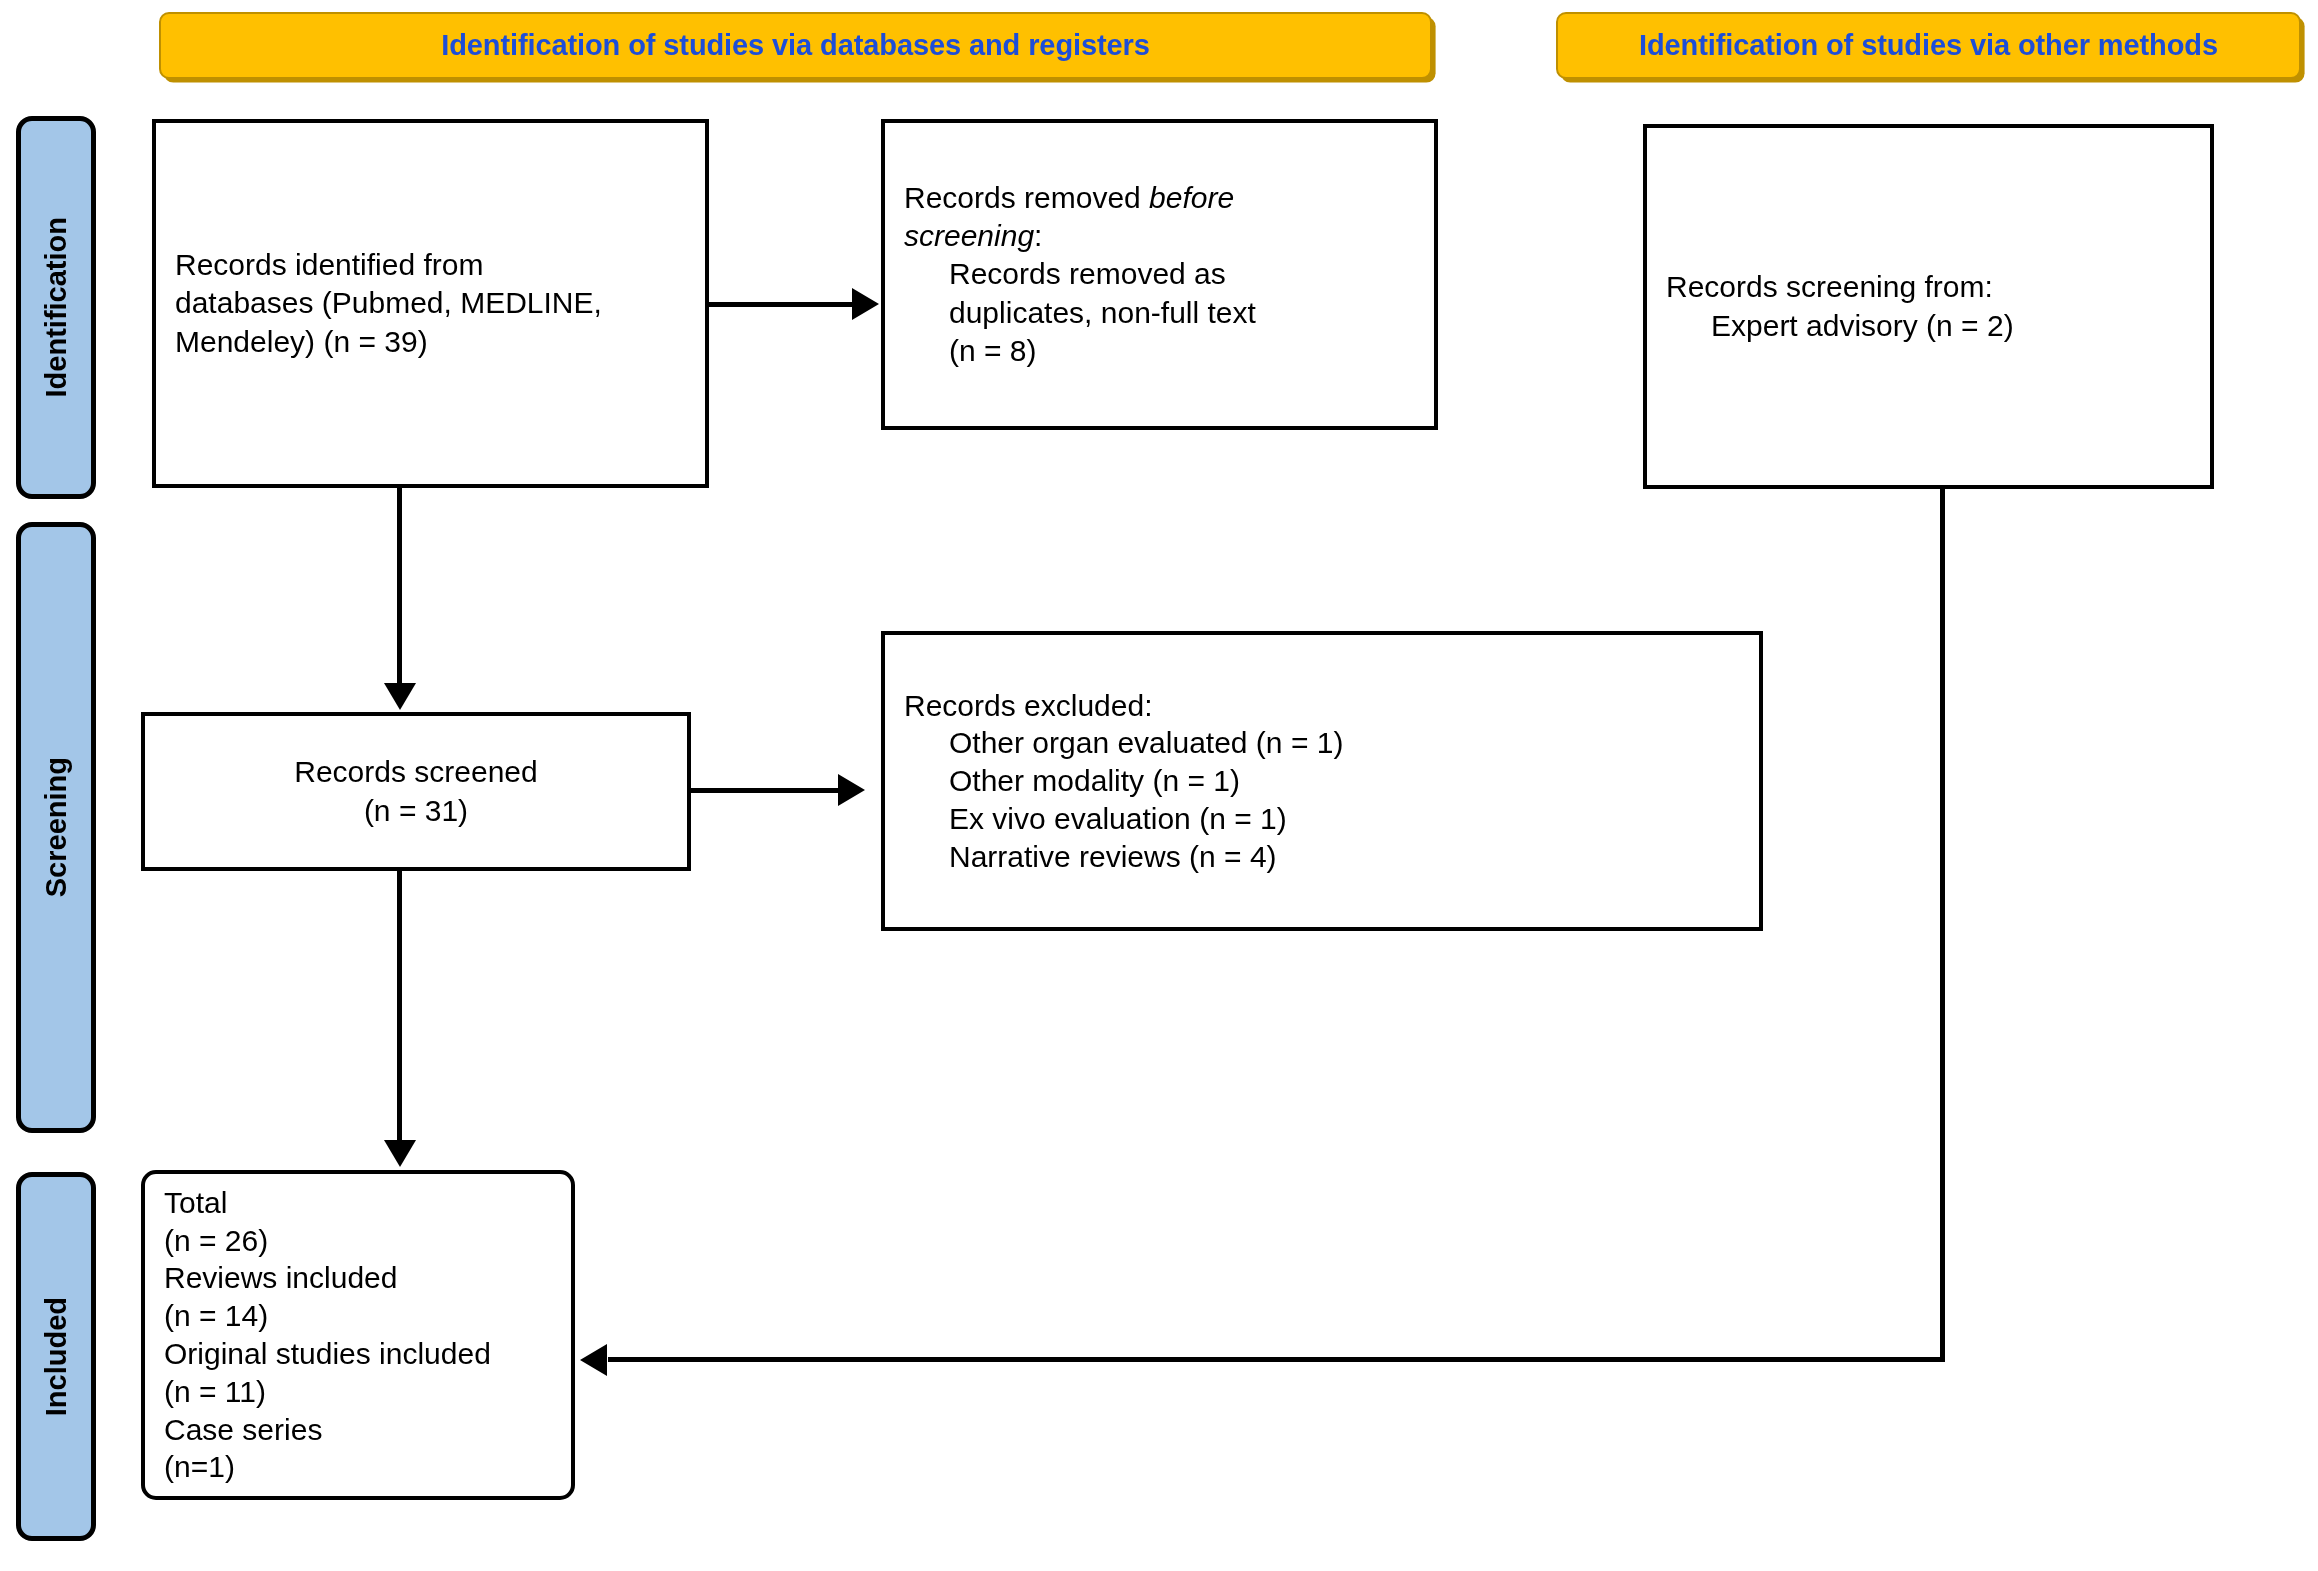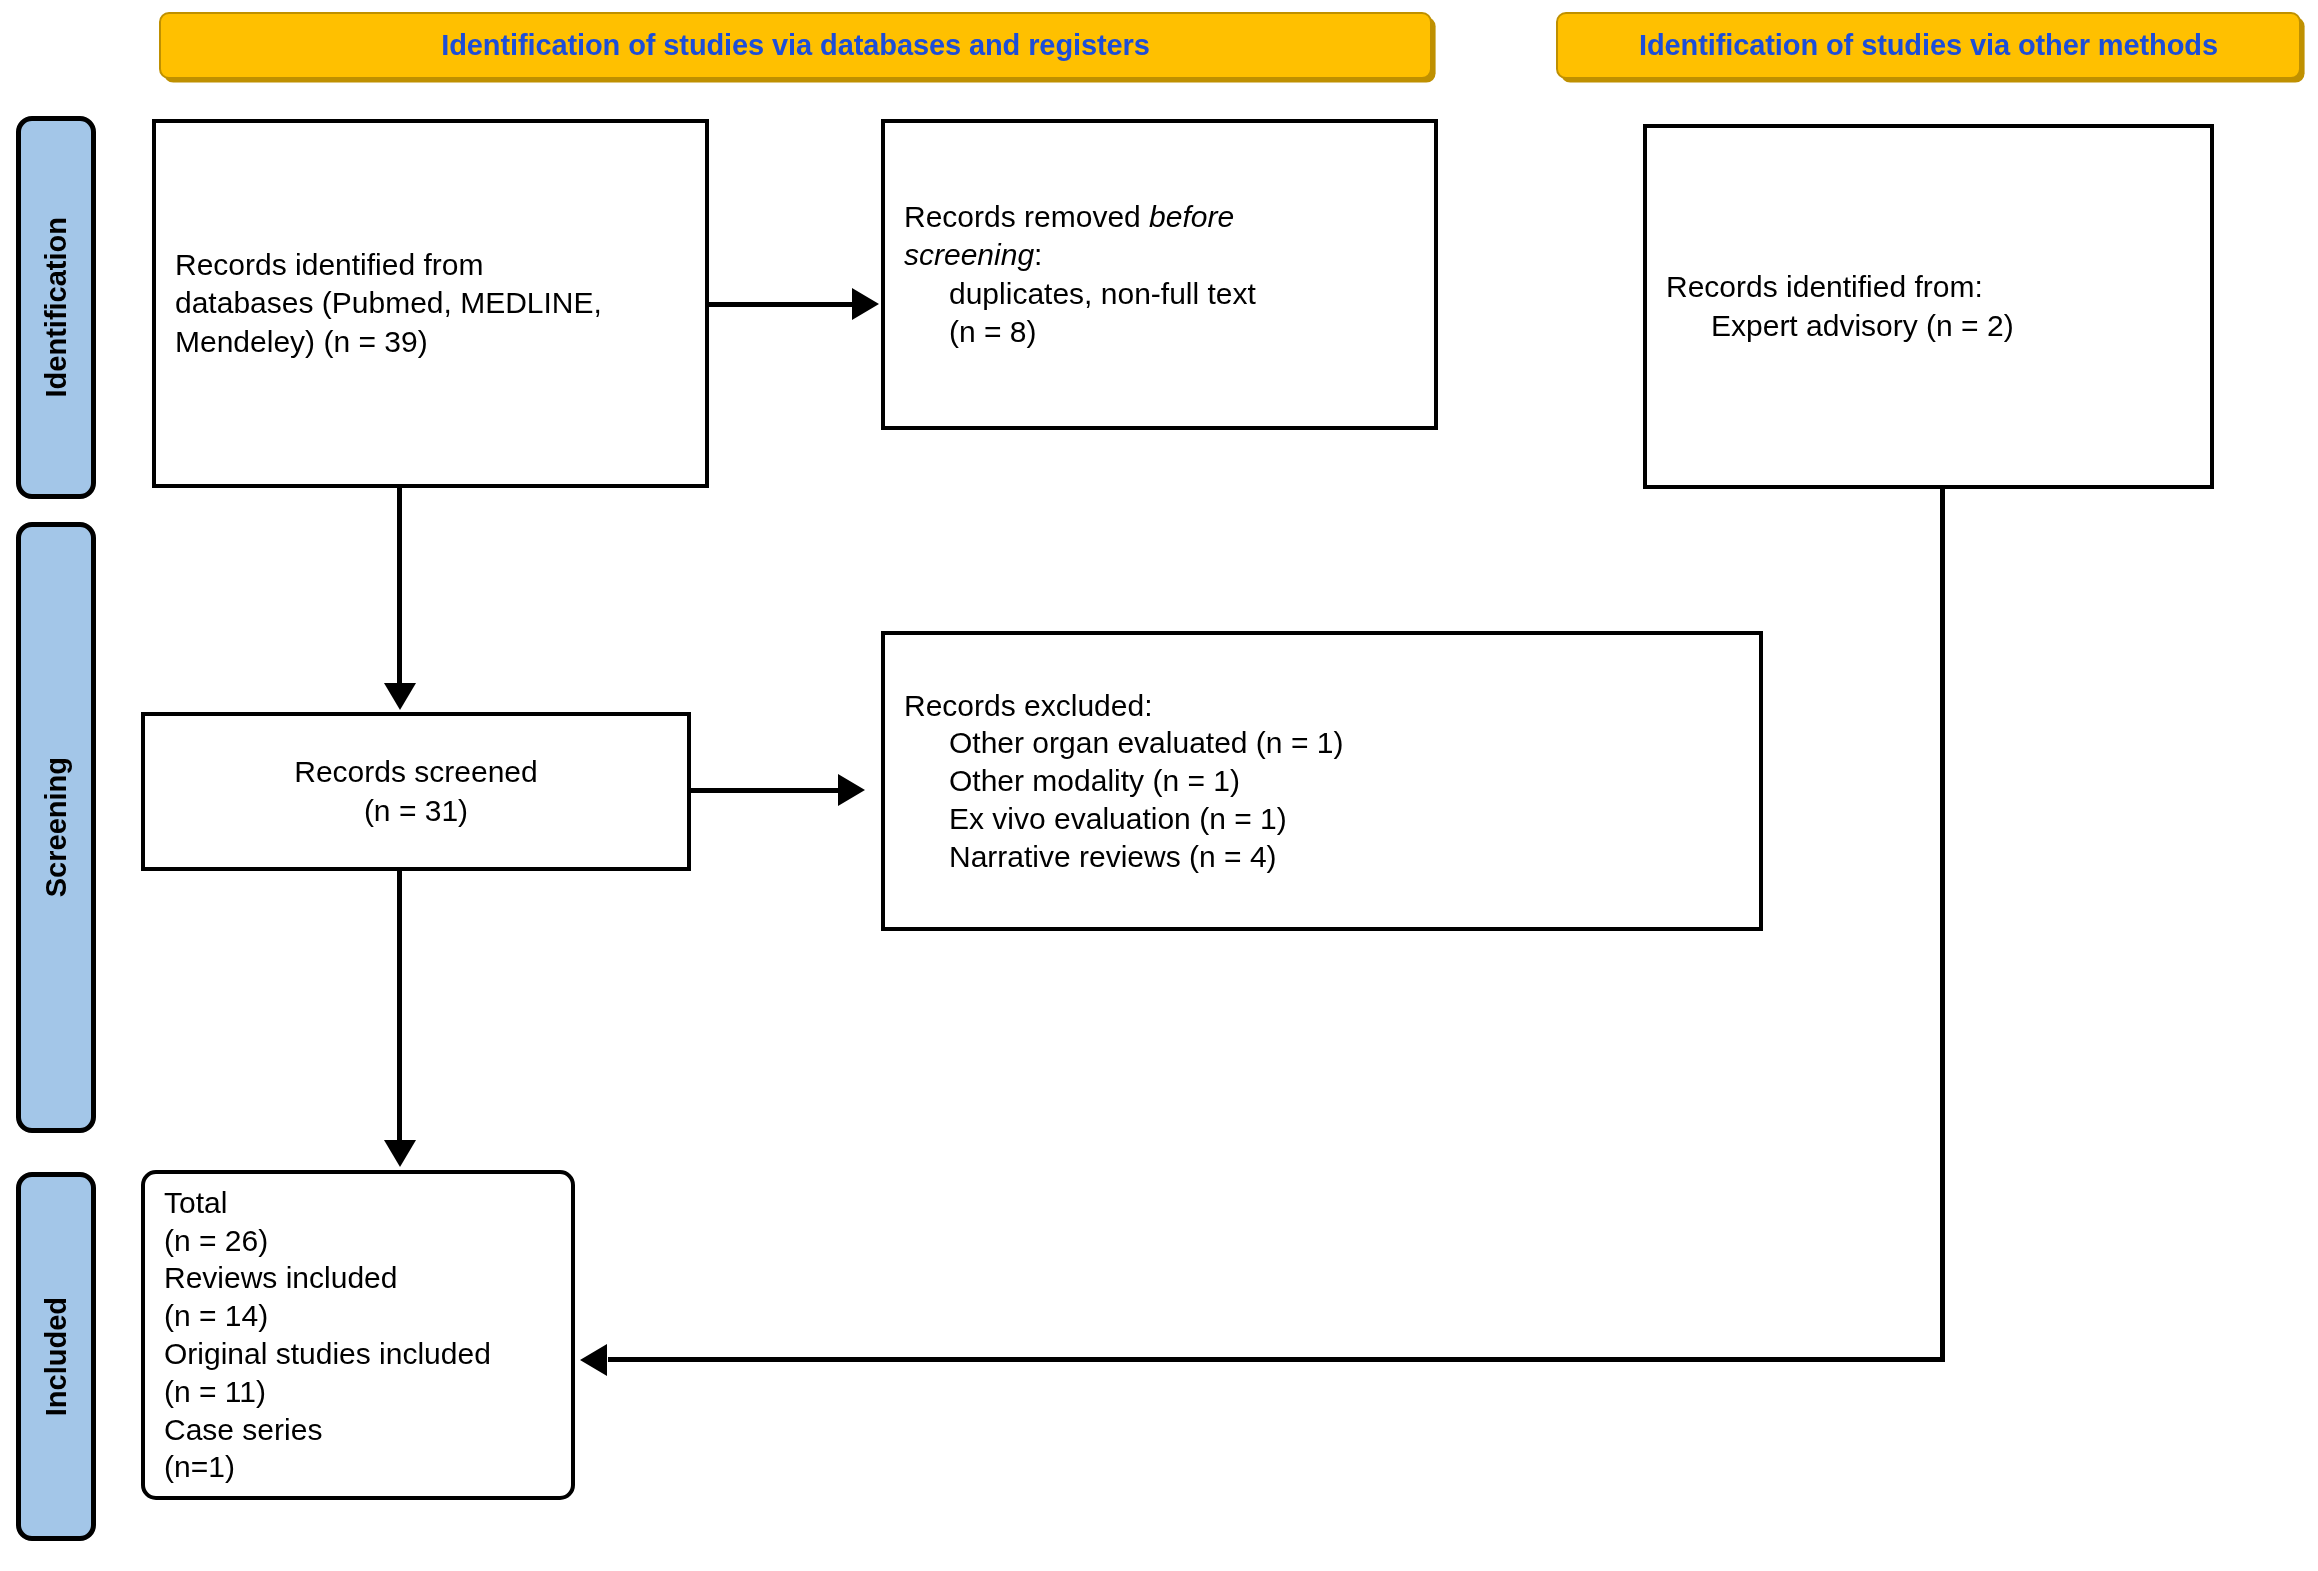--- a/index.html
+++ b/index.html
@@ -128,29 +128,30 @@
 
   <div class="box" style="left:152px; top:119px; width:557px; height:369px;">
     <div class="line">Records identified from</div>
     <div class="line">databases (Pubmed, MEDLINE,</div>
     <div class="line">Mendeley) (n = 39)</div>
   </div>
 
   <div class="box" style="left:881px; top:119px; width:557px; height:311px;">
     <div class="line"><span>Records removed </span><em>before</em></div>
     <div class="line"><em>screening</em><span>:</span></div>
+    <div class="line indent">Records removed as</div>
     <div class="line indent">duplicates, non-full text</div>
     <div class="line indent">(n = 8)</div>
   </div>
 
   <div class="hline" style="left:709px; top:302px; width:145px;"></div>
   <div class="arrow-r" style="left:852px; top:288px;"></div>
 
   <div class="box" style="left:1643px; top:124px; width:571px; height:365px;">
-    <div class="line">Records identified from:</div>
+    <div class="line">Records screening from:</div>
     <div class="line indent">Expert advisory (n = 2)</div>
   </div>
 
   <div class="box" style="left:141px; top:712px; width:550px; height:159px;align-items:center;">
     <div class="line">Records screened</div>
     <div class="line">(n = 31)</div>
   </div>
 
   <div class="vline" style="left:397px; top:488px; width:5px; height:197px;"></div>
   <div class="arrow-d" style="left:384px; top:683px;"></div>

